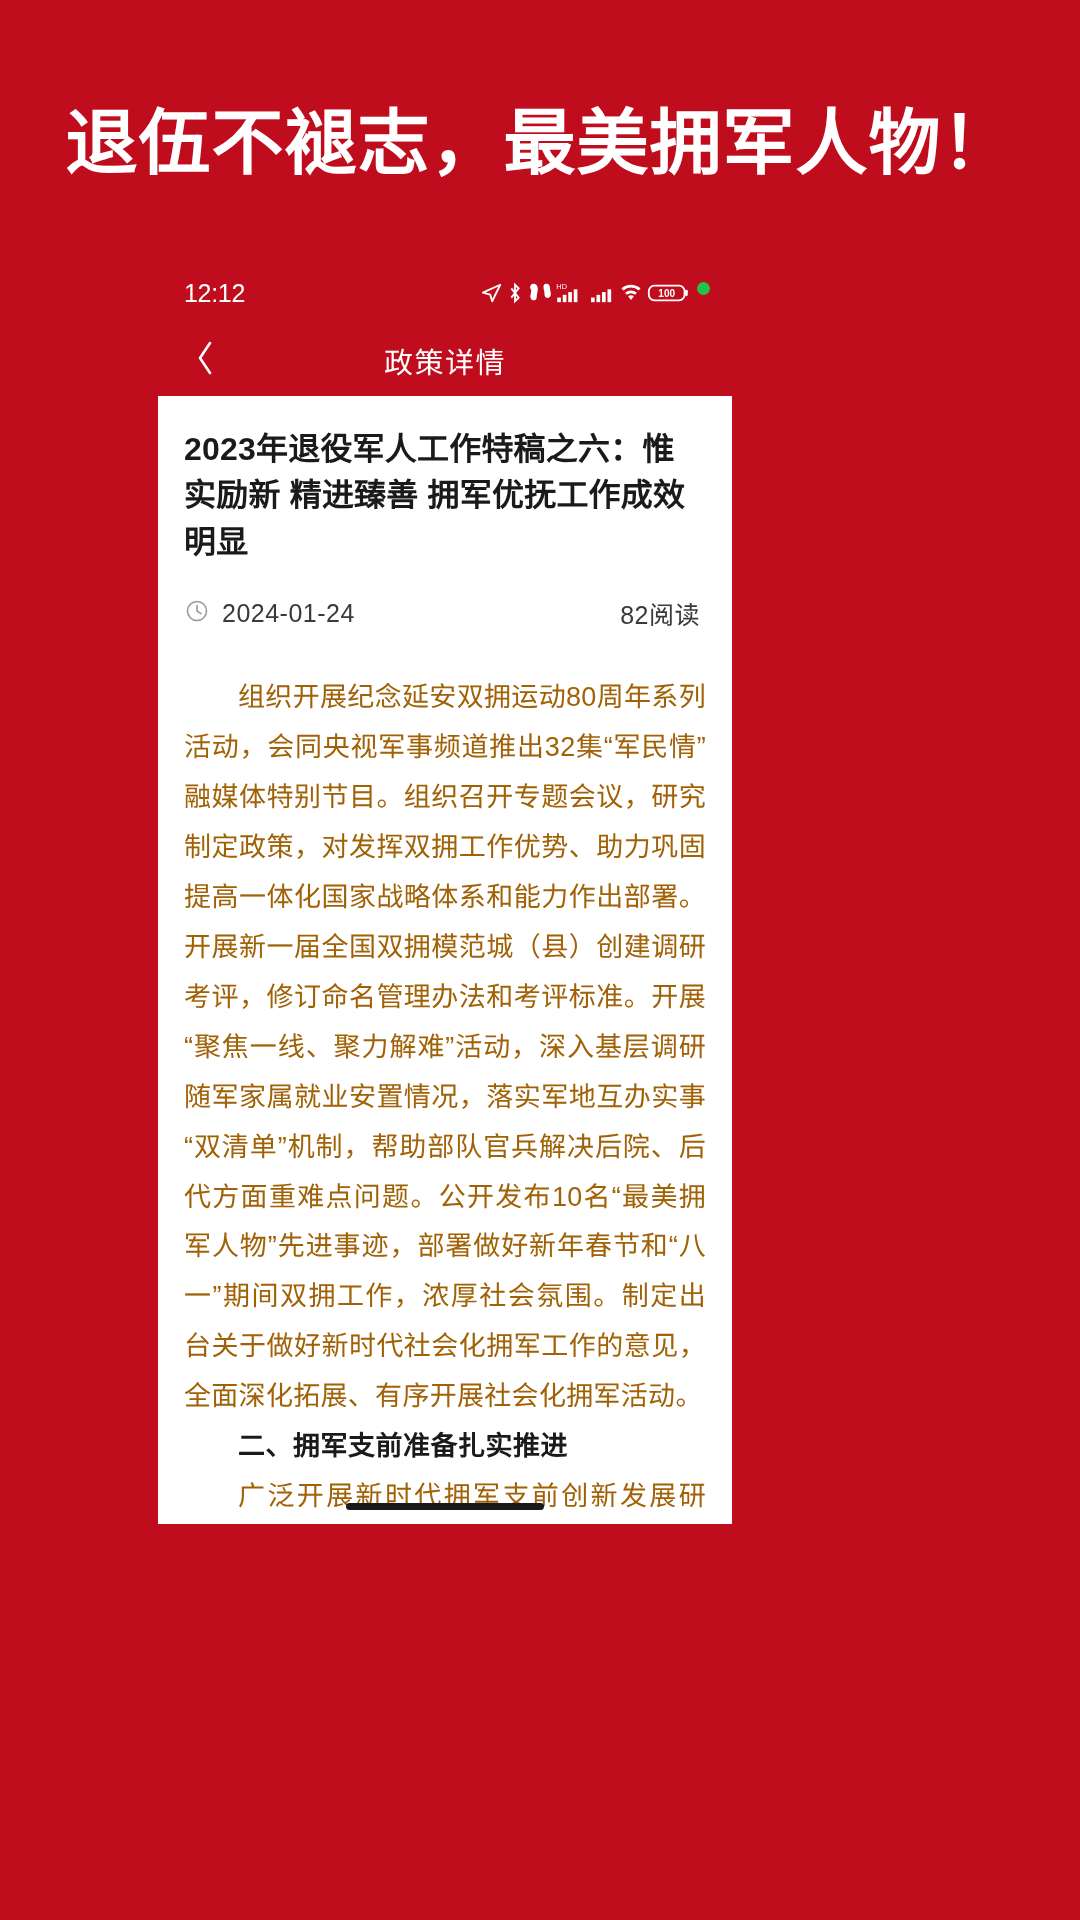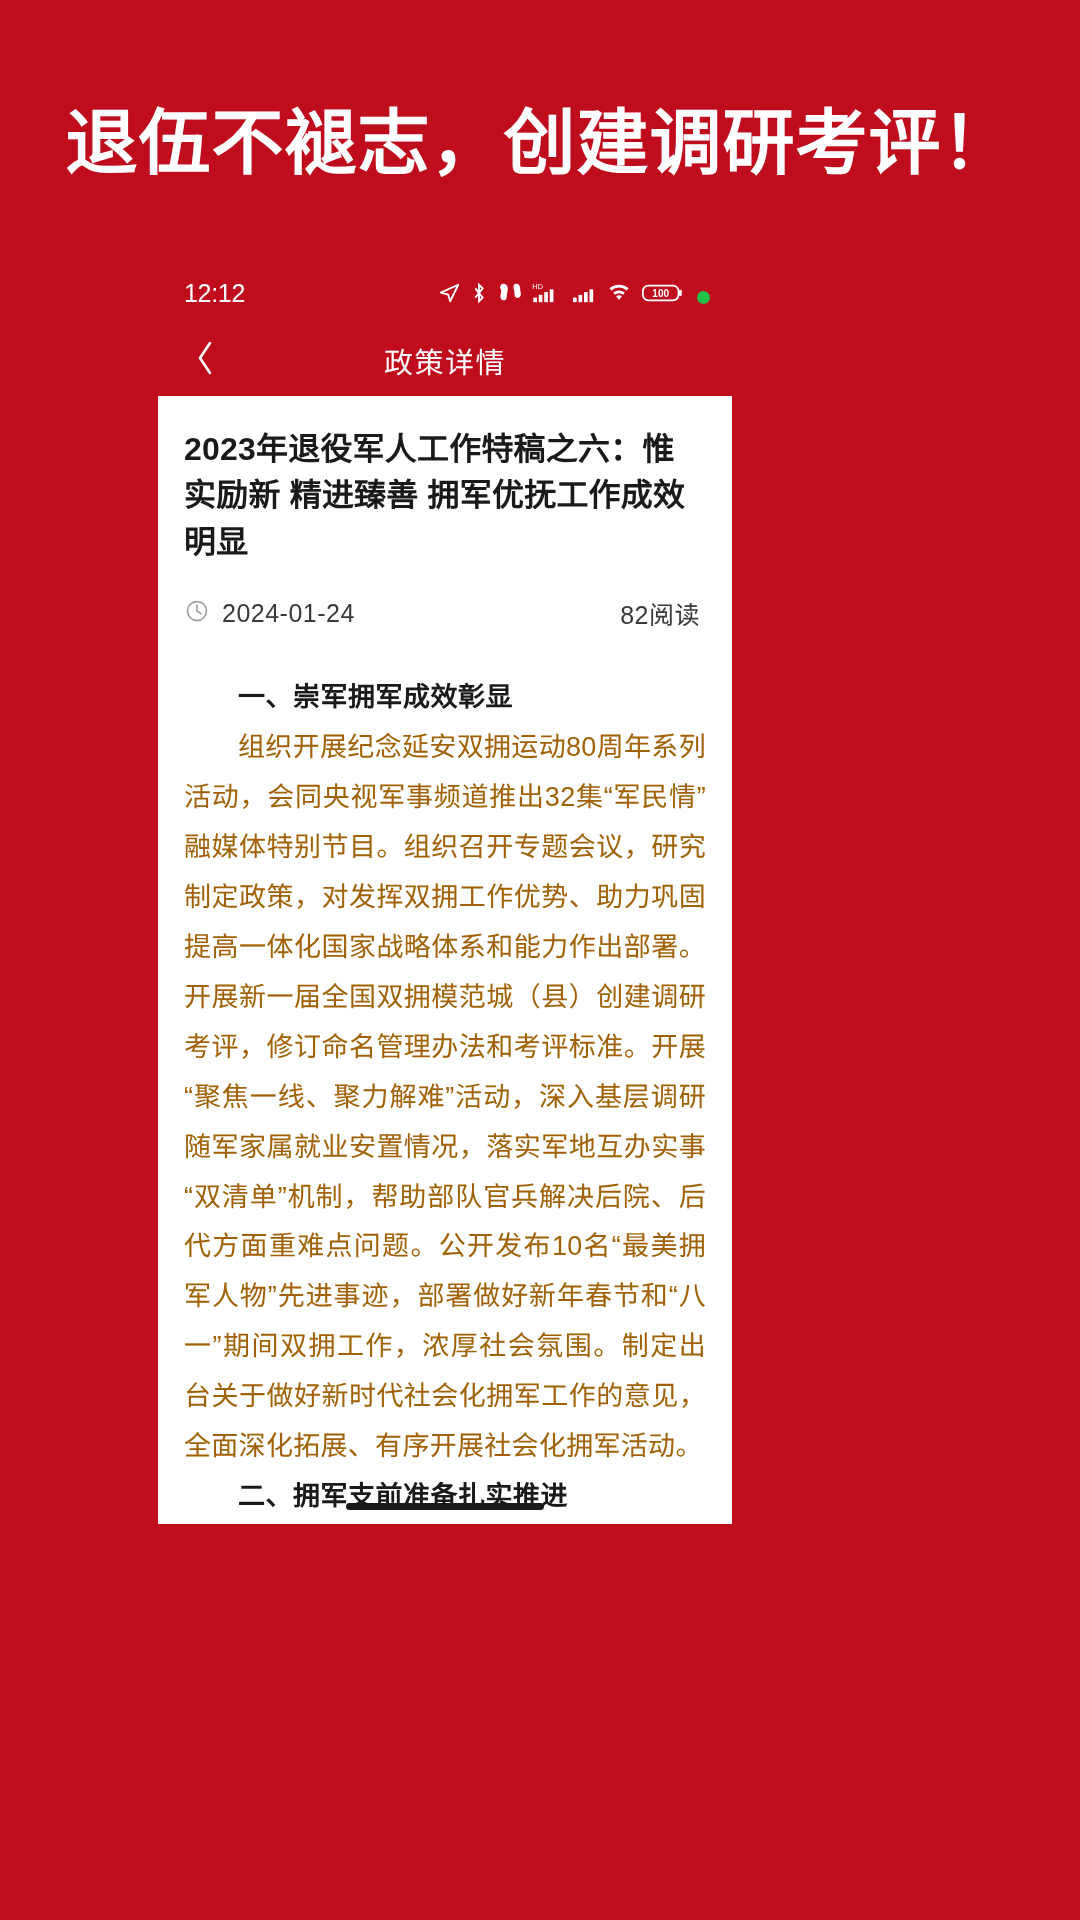--- a/index.html
+++ b/index.html
@@ -54,22 +54,22 @@
     box-sizing: border-box;
   }
   .status-time {
     color: #FFFFFF;
     font-size: 25px;
     font-weight: 400;
     letter-spacing: -0.3px;
   }
   .status-icons {
     display: flex;
-    align-items: flex-end;
-    gap: 9px;
+    align-items: flex-start;
+    gap: 3px;
   }
   .status-icons svg { display: block; }
   .batt-dot {
     width: 13px;
     height: 13px;
     border-radius: 50%;
     background: #21C24A;
     margin-left: 3px;
   }
 
@@ -171,21 +171,21 @@
     transform: translateX(-50%);
     width: 198px;
     height: 7px;
     border-radius: 4px;
     background: #1A1A1A;
   }
 </style>
 </head>
 <body>
 
-<div class="promo-headline">退伍不褪志，创建调研考评！</div>
+<div class="promo-headline">退伍不褪志，最美拥军人物！</div>
 
 <div class="phone-frame">
 
   <div class="status-bar">
     <div class="status-time">12:12</div>
 
     <div class="status-icons">
 
       <span>
         <svg width="22" height="22" viewBox="0 0 24 24" fill="#FFFFFF">
@@ -266,21 +266,20 @@
           <svg width="26" height="26" viewBox="0 0 26 26" fill="none" stroke="#999999" stroke-width="1.6">
             <circle cx="13" cy="13" r="9.5"></circle>
             <path d="M13 7.5V13l4 2.6" stroke-linecap="round"></path>
           </svg>
         </span>
         <span class="meta-date">2024-01-24</span>
       </div>
       <span class="meta-reads">82阅读</span>
     </div>
 
-    <p class="body-heading">一、崇军拥军成效彰显</p>
     <p class="body-para">组织开展纪念延安双拥运动80周年系列活动，会同央视军事频道推出32集“军民情”融媒体特别节目。组织召开专题会议，研究制定政策，对发挥双拥工作优势、助力巩固提高一体化国家战略体系和能力作出部署。开展新一届全国双拥模范城（县）创建调研考评，修订命名管理办法和考评标准。开展“聚焦一线、聚力解难”活动，深入基层调研随军家属就业安置情况，落实军地互办实事“双清单”机制，帮助部队官兵解决后院、后代方面重难点问题。公开发布10名“最美拥军人物”先进事迹，部署做好新年春节和“八一”期间双拥工作，浓厚社会氛围。制定出台关于做好新时代社会化拥军工作的意见，全面深化拓展、有序开展社会化拥军活动。</p>
 
     <p class="body-heading">二、拥军支前准备扎实推进</p>
     <p class="body-para">广泛开展新时代拥军支前创新发展研究，积极参与实案实备演练，扎实推进拥军支前实战化准备。持续完善相关政策制度，构建应急应战响应机制，探索创新服务方法路径，积极支持部队完成联演联训、战备拉动、跨区机动等各类演训任务。协调部队为军供站配备退役野战炊事车，推进军供应急保障能力建设。组织62个全国双拥模范城（县）与边海防基层连</p>
 
   </div>
 
   <div class="home-indicator"></div>
 </div>
 

